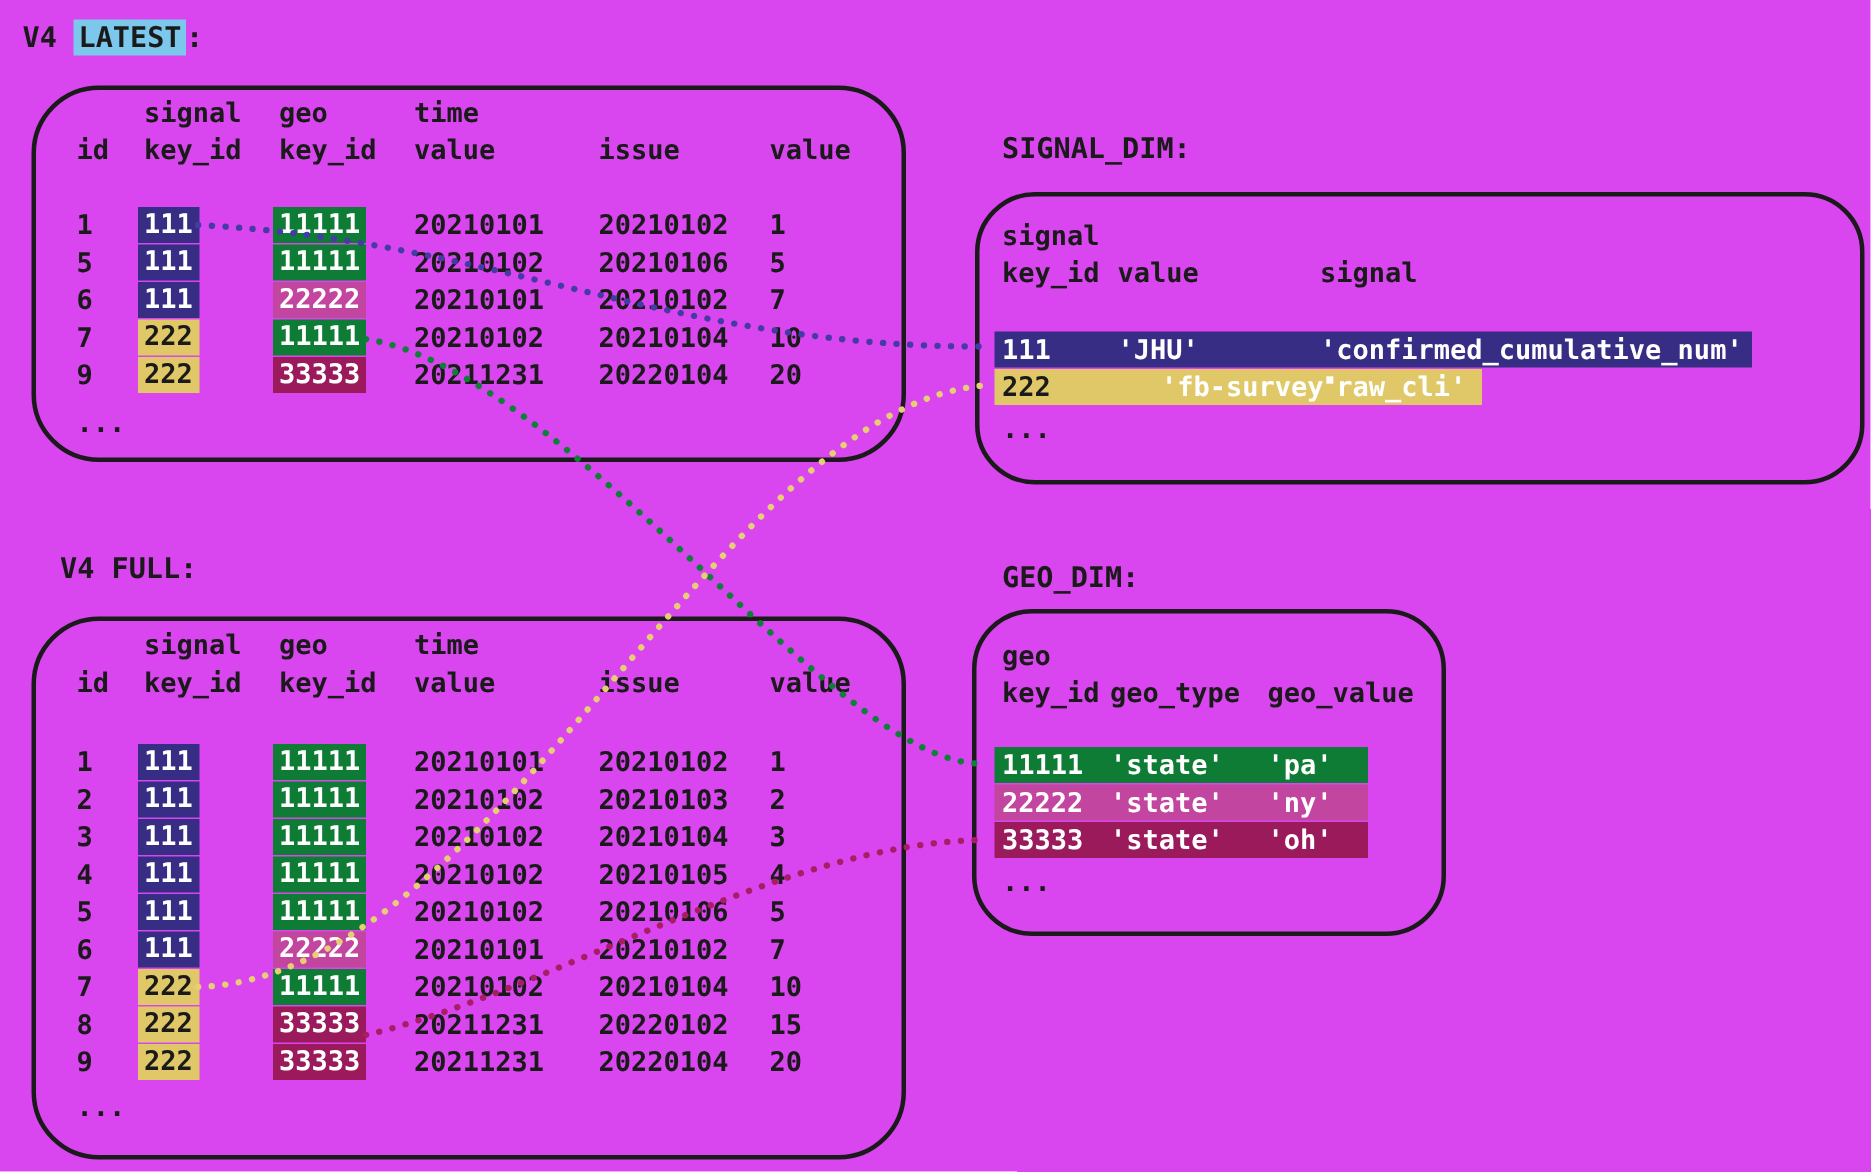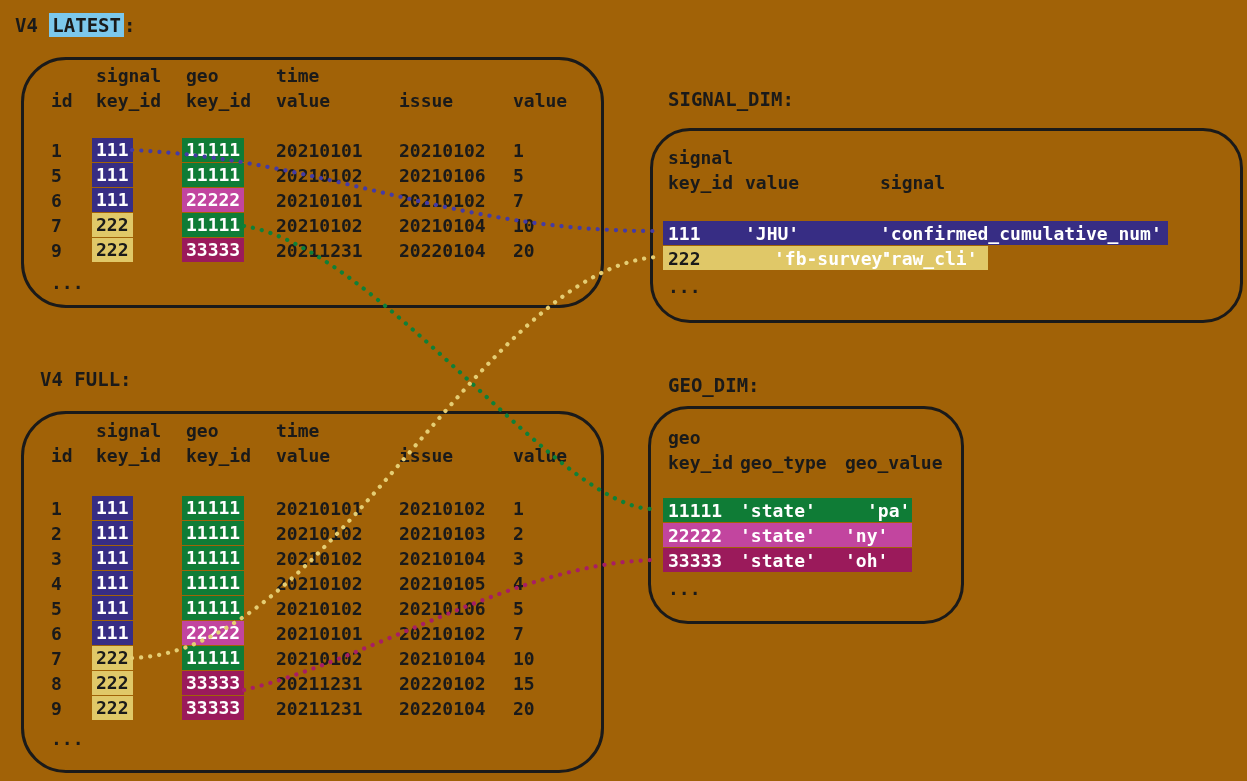--- a/index.html
+++ b/index.html
@@ -1,19 +1,19 @@
 <!DOCTYPE html>
 <html><head>
 <meta charset="utf-8">
 <style>
   html,body{margin:0;padding:0;background:#ffffff;}
   .canvas{
     position:relative;
     width:1247px;height:781px;
-    background:#a16207;
+    background:#d946ef;
     font-family:"DejaVu Sans Mono","Liberation Mono",monospace;
     font-weight:bold;
     overflow:hidden;
   }
   .t-label{
     position:absolute;
     font-size:19px;
     line-height:25px;
     color:#1a1a1a;
     white-space:pre;
@@ -85,21 +85,21 @@
       <div class="row" style="top: 671px; left: 0px;"><span class="cell" style="left: 51px;">8</span><span class="kcell" style="left: 92px; background: rgb(224, 200, 104); color: rgb(26, 26, 26);">222</span><span class="kcell" style="left: 182px; background: rgb(155, 26, 91); color: rgb(255, 255, 255);">33333</span><span class="cell" style="left: 276px;">20211231</span><span class="cell" style="left: 399px;">20220102</span><span class="cell" style="left: 513px;">15</span></div>
       <div class="row" style="top: 696px; left: 0px;"><span class="cell" style="left: 51px;">9</span><span class="kcell" style="left: 92px; background: rgb(224, 200, 104); color: rgb(26, 26, 26);">222</span><span class="kcell" style="left: 182px; background: rgb(155, 26, 91); color: rgb(255, 255, 255);">33333</span><span class="cell" style="left: 276px;">20211231</span><span class="cell" style="left: 399px;">20220104</span><span class="cell" style="left: 513px;">20</span></div>
       <div class="row" style="top: 726px; left: 0px;"><span class="cell" style="left: 51px;">...</span></div>
       <div class="row" style="top: 145px; left: 0px;"><span class="cell" style="left: 668px;">signal</span></div>
       <div class="row" style="top: 170px; left: 0px;"><span class="cell" style="left: 668px;">key_id</span><span class="cell" style="left: 745px;">value</span><span class="cell" style="left: 880px;">signal</span></div>
       <div class="row" style="top: 221px; left: 0px;"><span class="bar" style="left: 663px; width: 505px; background: rgb(55, 45, 132);"></span><span class="cell" style="left: 668px; color: rgb(255, 255, 255);">111</span><span class="cell" style="left: 745px; color: rgb(255, 255, 255);">'JHU'</span><span class="cell" style="left: 880px; color: rgb(255, 255, 255);">'confirmed_cumulative_num'</span></div>
       <div class="row" style="top: 246px; left: 0px;"><span class="bar" style="left: 663px; width: 325px; background: rgb(224, 200, 104);"></span><span class="cell" style="left: 668px; color: rgb(26, 26, 26);">222</span><span class="cell" style="left: 774px; color: rgb(255, 255, 255);">'fb-survey'</span><span class="cell" style="left: 880px; color: rgb(255, 255, 255);">'raw_cli'</span></div>
       <div class="row" style="top: 274px; left: 0px;"><span class="cell" style="left: 668px;">...</span></div>
       <div class="row" style="top: 425px; left: 0px;"><span class="cell" style="left: 668px;">geo</span></div>
       <div class="row" style="top: 450px; left: 0px;"><span class="cell" style="left: 668px;">key_id</span><span class="cell" style="left: 740px;">geo_type</span><span class="cell" style="left: 845px;">geo_value</span></div>
-      <div class="row" style="top: 498px; left: 0px;"><span class="bar" style="left: 663px; width: 249px; background: rgb(15, 124, 54);"></span><span class="cell" style="left: 668px; color: rgb(255, 255, 255);">11111</span><span class="cell" style="left: 740px; color: rgb(255, 255, 255);">'state'</span><span class="cell" style="left: 867px; color: rgb(255, 255, 255);">'pa'</span></div>
+      <div class="row" style="top: 498px; left: 0px;"><span class="bar" style="left: 663px; width: 249px; background: rgb(15, 124, 54);"></span><span class="cell" style="left: 668px; color: rgb(255, 255, 255);">11111</span><span class="cell" style="left: 740px; color: rgb(255, 255, 255);">'state'</span><span class="cell" style="left: 845px; color: rgb(255, 255, 255);">'pa'</span></div>
       <div class="row" style="top: 523px; left: 0px;"><span class="bar" style="left: 663px; width: 249px; background: rgb(194, 69, 159);"></span><span class="cell" style="left: 668px; color: rgb(255, 255, 255);">22222</span><span class="cell" style="left: 740px; color: rgb(255, 255, 255);">'state'</span><span class="cell" style="left: 845px; color: rgb(255, 255, 255);">'ny'</span></div>
       <div class="row" style="top: 548px; left: 0px;"><span class="bar" style="left: 663px; width: 249px; background: rgb(155, 26, 91);"></span><span class="cell" style="left: 668px; color: rgb(255, 255, 255);">33333</span><span class="cell" style="left: 740px; color: rgb(255, 255, 255);">'state'</span><span class="cell" style="left: 845px; color: rgb(255, 255, 255);">'oh'</span></div>
       <div class="row" style="top: 576px; left: 0px;"><span class="cell" style="left: 668px;">...</span></div>
     </div>
 
   <svg class="overlay" width="1247" height="781" viewBox="0 0 1247 781">
     <path id="conn-signal-111" d="M 132 150 C 330 160, 450 232, 658 231" fill="none" stroke-width="4.2" stroke-linecap="round" stroke-dasharray="0.1 9" stroke="#453ba4"></path>
     <path id="conn-geo-11111" d="M 244 226 C 380 248, 560 512, 655 509" fill="none" stroke-width="4.2" stroke-linecap="round" stroke-dasharray="0.1 9" stroke="#0e8038"></path>
     <path id="conn-signal-222" d="M 132 658 C 330 652, 480 272, 656 257" fill="none" stroke-width="4.2" stroke-linecap="round" stroke-dasharray="0.1 9" stroke="#e5ce74"></path>
     <path id="conn-geo-33333" d="M 244 690 C 370 660, 520 562, 655 560" fill="none" stroke-width="4.2" stroke-linecap="round" stroke-dasharray="0.1 9" stroke="#a81d64"></path>

